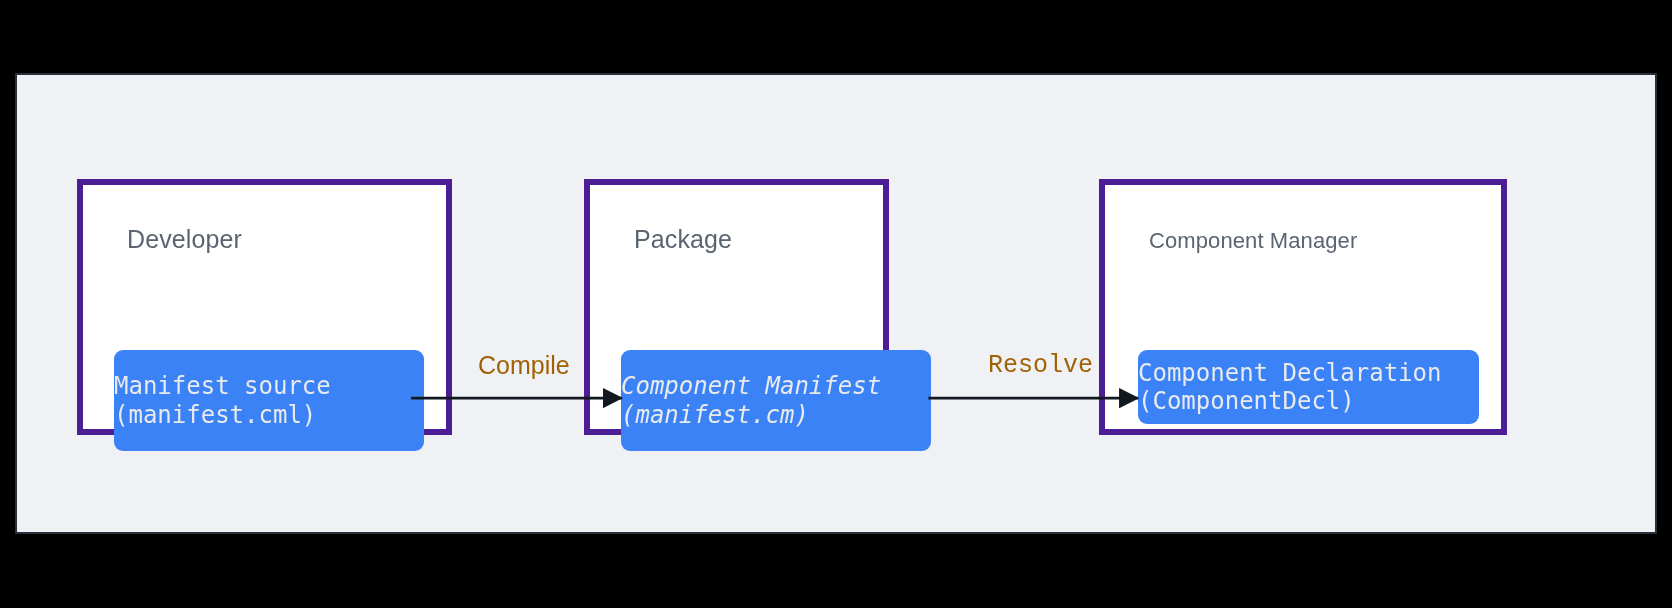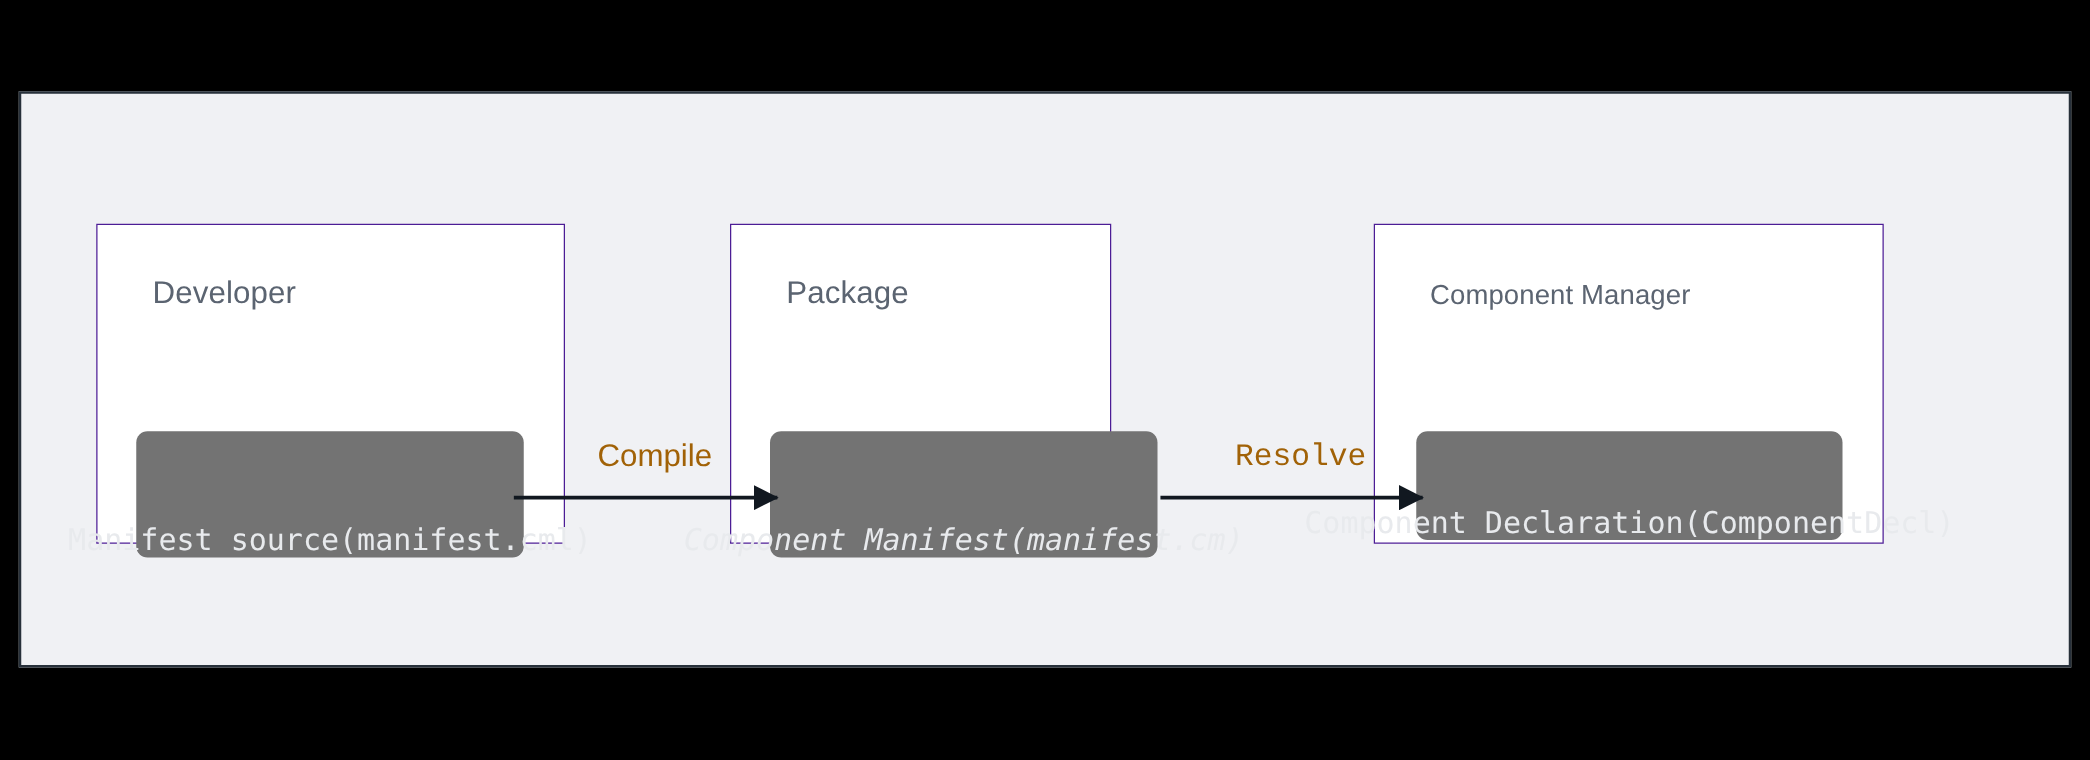--- a/index.html
+++ b/index.html
@@ -30,21 +30,21 @@
     height: 461px;
     background: #f0f1f4;
     border: 2px solid #27303a;
     box-sizing: border-box;
   }
 
   
   .group-box {
     position: absolute;
     background: #ffffff;
-    border: 1px solid #4c1d95;
+    border: 6px solid #4c1d95;
     box-sizing: border-box;
   }
   .group-box.g1 { left: 60px;  top: 104px; width: 375px; height: 256px; }
   .group-box.g2 { left: 567px; top: 104px; width: 305px; height: 256px; }
   .group-box.g3 { left: 1082px;top: 104px; width: 408px; height: 256px; }
 
   .group-label {
     position: absolute;
     left: 44px;
     top: 40px;
@@ -56,39 +56,39 @@
     white-space: nowrap;
   }
   .group-box.g3 .group-label {
     font-size: 22px;
     top: 43px;
   }
 
   
   .node-box {
     position: absolute;
-    background: #737373;
+    background: #3b82f6;
     border-radius: 9px;
     box-sizing: border-box;
     display: flex;
-    flex-direction: row;
-    align-items: flex-end;
+    flex-direction: column;
+    align-items: flex-start;
     justify-content: center;
     color: #e8eaed;
     font-family: "DejaVu Sans Mono", "Liberation Mono", monospace;
     font-size: 24px;
     line-height: 1.18;
     white-space: nowrap;
   }
   .node-box .line1,
   .node-box .line2 { display: block; }
 
   .group-box.g1 .node-box { left: 31px;  top: 165px; width: 310px; height: 101px; }
   .group-box.g2 .node-box { left: 31px;  top: 165px; width: 310px; height: 101px; font-style: italic; }
-  .group-box.g3 .node-box { left: 33px;  top: 165px; width: 341px; height: 87px; }
+  .group-box.g3 .node-box { left: 33px;  top: 165px; width: 341px; height: 74px; }
 
   
   .arrow-layer {
     position: absolute;
     left: 0; top: 0;
     width: 1672px; height: 608px;
     pointer-events: none;
   }
 
   .arrow-label {

